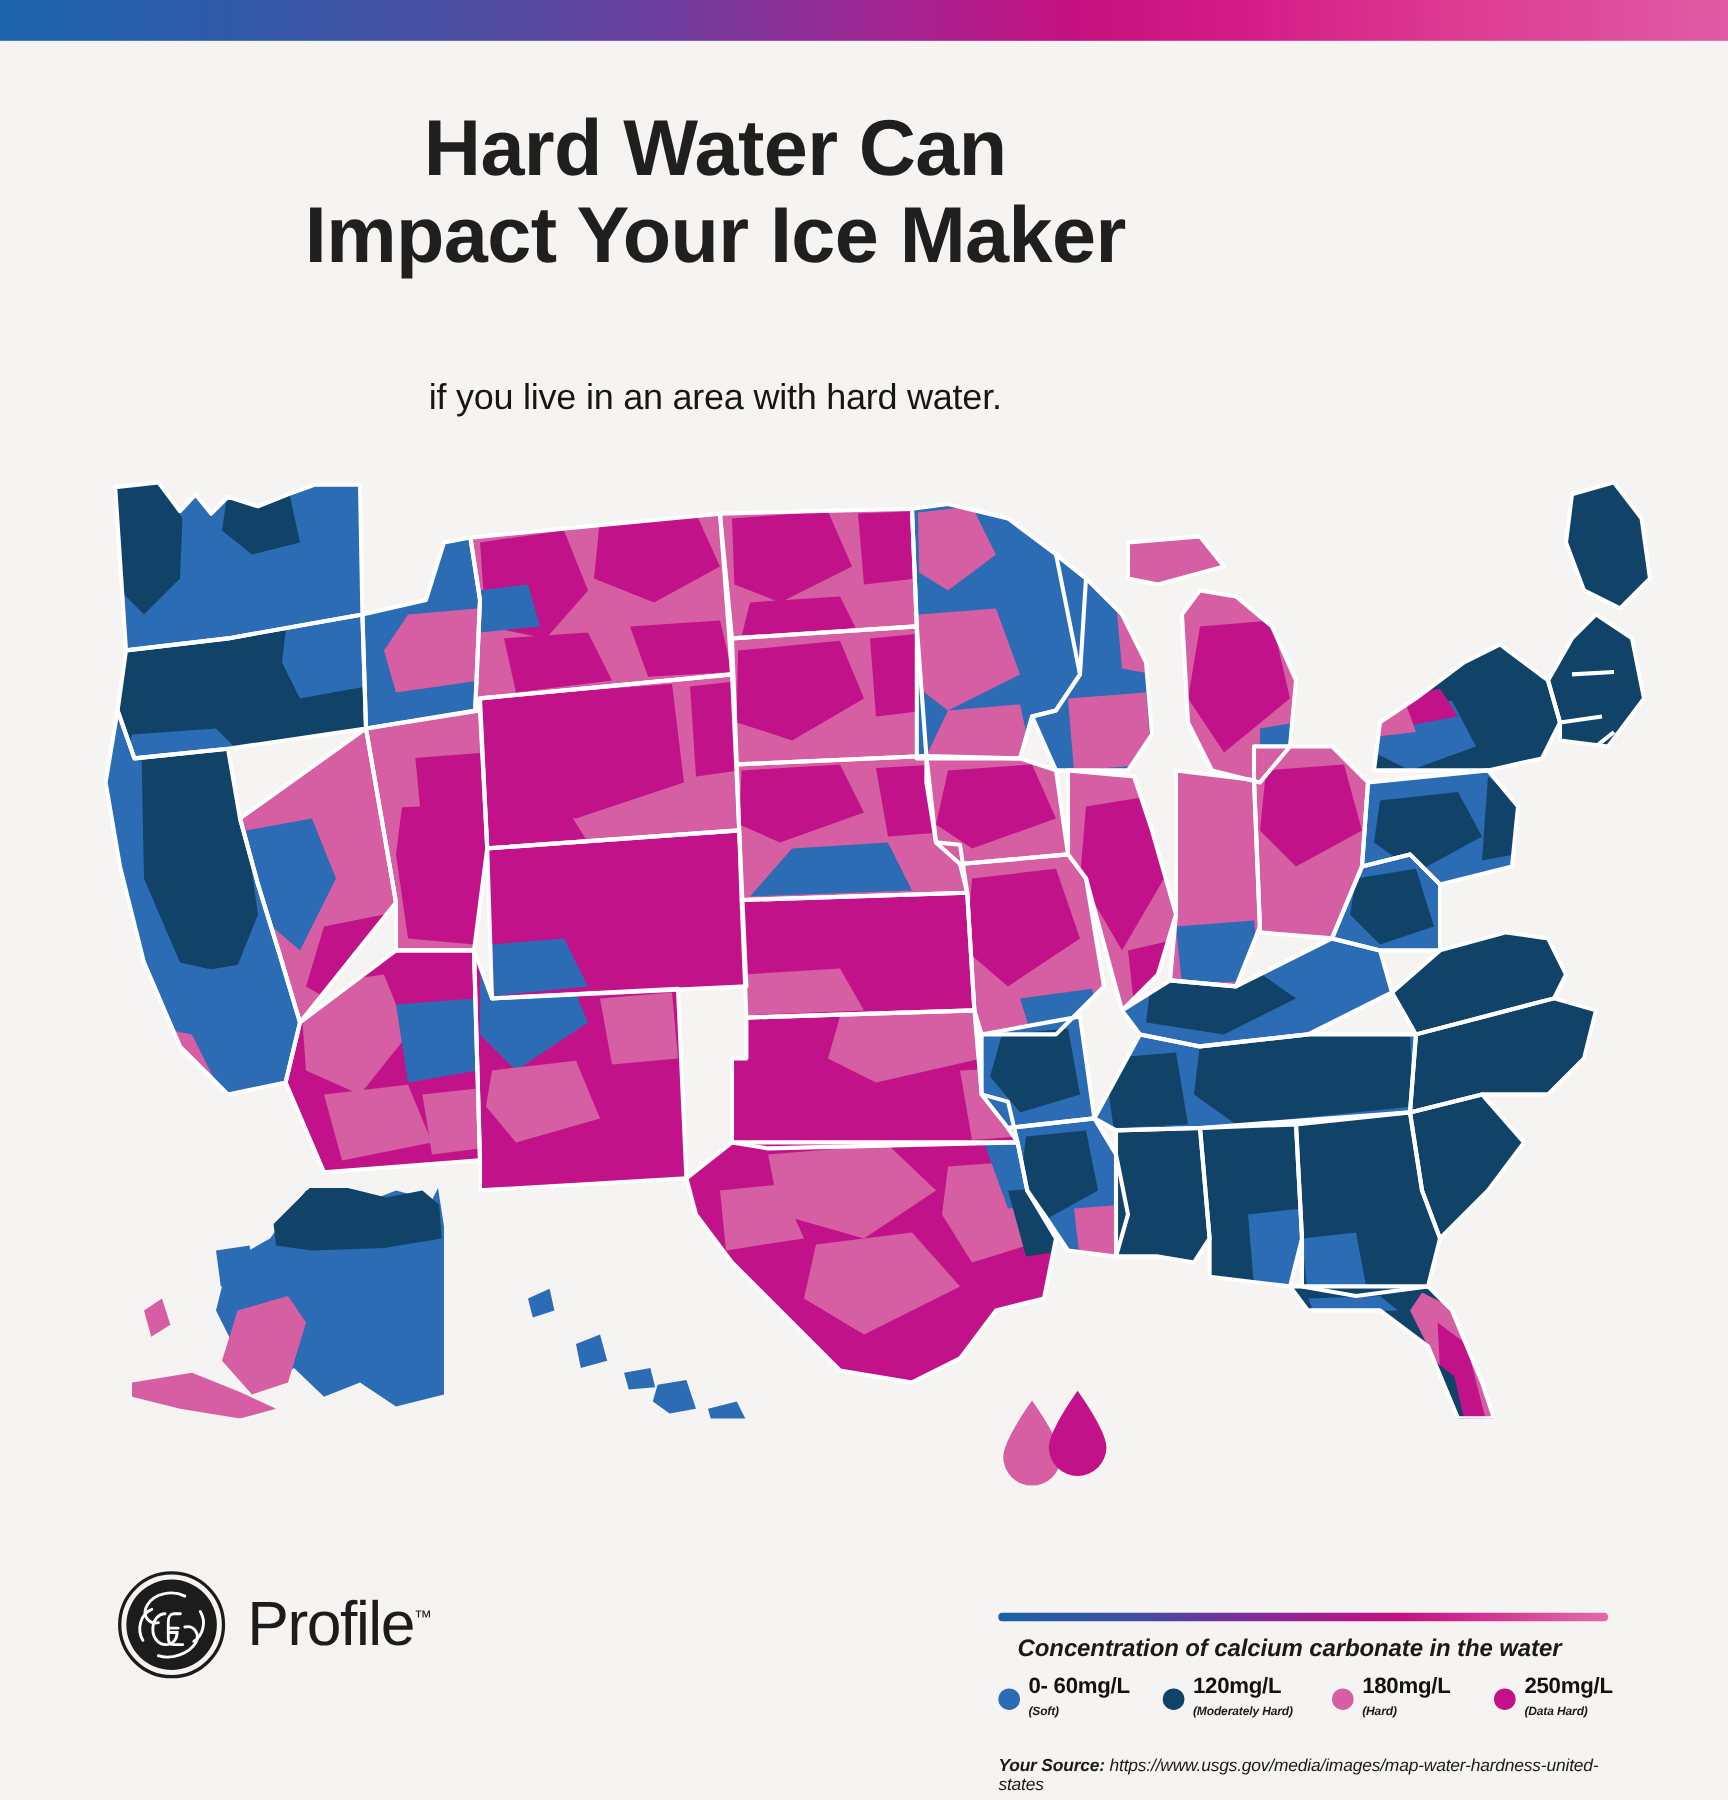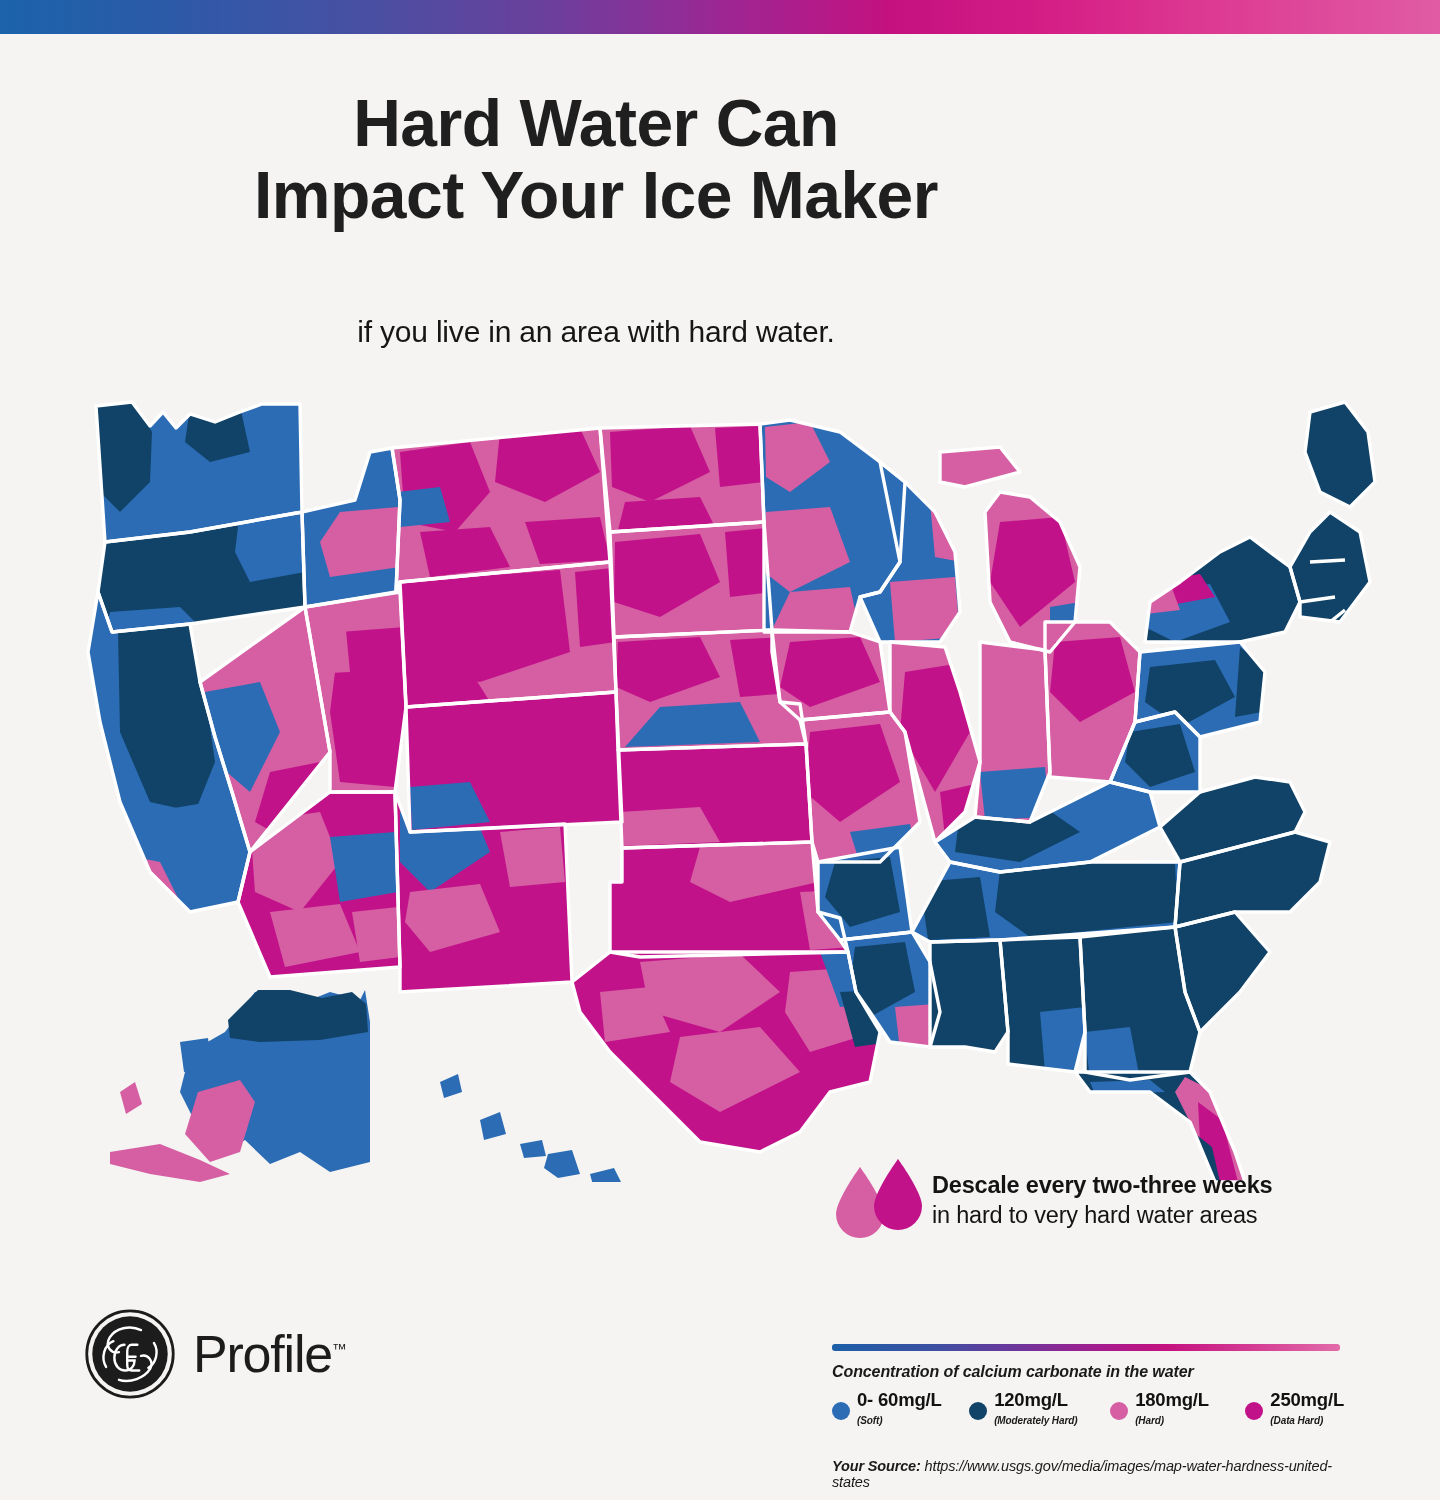--- a/index.html
+++ b/index.html
@@ -38,39 +38,39 @@
   .dtext{font-size:23.5px;color:#141414;line-height:1.26;letter-spacing:-0.2px;}
   .dtext b{font-weight:bold;}
 
   
   #scale-legend{position:absolute;left:832px;top:1344px;width:512px;}
   #gradbar{
     width:508px;height:7px;border-radius:3px;
     background:linear-gradient(90deg,#1c5fa8 0%,#3c50a2 20%,#72339a 38%,#a81a8c 54%,#c4117f 66%,#d33a92 82%,#e26ba9 100%);
   }
   .conc-title{
-    font-size:16px;font-style:italic;font-weight:bold;color:#1a1a1a;
-    margin-top:12px;letter-spacing:-0.1px;
+    font-size:20px;font-style:italic;font-weight:bold;color:#1a1a1a;
+    margin-top:12px;letter-spacing:-0.1px;margin-left:16px;
   }
   .swatches{display:flex;margin-top:9px;}
   .sw-item{display:flex;align-items:center;}
   .sw-item.i0{width:142px;}
   .sw-item.i1{width:146px;}
   .sw-item.i2{width:140px;}
   .sw-item.i3{width:auto;}
   .dot{width:18px;height:18px;border-radius:50%;flex:0 0 18px;margin-top:3px;margin-right:7px;}
   .sw-val{font-size:18.5px;font-weight:bold;color:#121212;line-height:1.05;letter-spacing:-0.2px;}
   .sw-sub{font-size:10px;font-style:italic;font-weight:bold;color:#1a1a1a;line-height:1.3;letter-spacing:-0.1px;}
   .datasrc{
     margin-top:30px;font-size:14.5px;font-style:italic;color:#1a1a1a;letter-spacing:-0.15px;
   }
   .datasrc b{font-weight:bold;}
 
   
-  #ge-logo{position:absolute;left:84px;top:1308px;display:flex;align-items:center;}
+  #ge-logo{position:absolute;left:97px;top:1308px;display:flex;align-items:center;}
   .ge-mark{width:92px;height:92px;flex:0 0 92px;}
   .profile-word{
     font-size:52px;color:#1c1c1c;margin-left:17px;letter-spacing:-1.2px;
     font-weight:400;position:relative;line-height:1;
   }
   .tm{font-size:15px;vertical-align:super;letter-spacing:0;}
 </style>
 </head>
 <body>
 
@@ -536,24 +536,20 @@
 
   <div class="drow">
     <div class="drops">
       <svg class="drop a" viewBox="0 0 56 74">
         <path d="M28 1 C28 1 4 34 4 48 A24 24 0 0 0 52 48 C52 34 28 1 28 1 Z" fill="#d65fa3"></path>
       </svg>
       <svg class="drop b" viewBox="0 0 56 74">
         <path d="M28 1 C28 1 4 34 4 48 A24 24 0 0 0 52 48 C52 34 28 1 28 1 Z" fill="#c2128a"></path>
       </svg>
     </div>
-    <div class="dtext">
-      <b>Descale every two-three weeks</b><br>
-      <span>in hard to very hard water areas</span>
-    </div>
   </div>
 </div>
 
 <div id="scale-legend">
   <div id="gradbar"></div>
   <div class="conc-title">Concentration of calcium carbonate in the water</div>
 
   <div class="swatches">
     <div class="sw-item i0">
       <span class="dot" style="background:#2b6cb5"></span>

